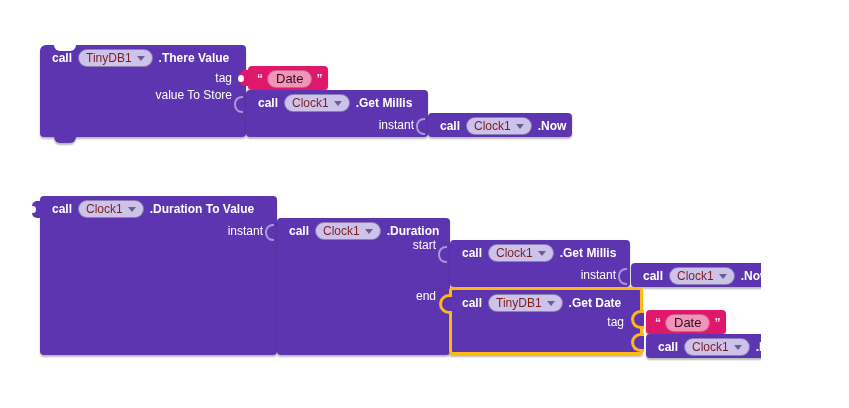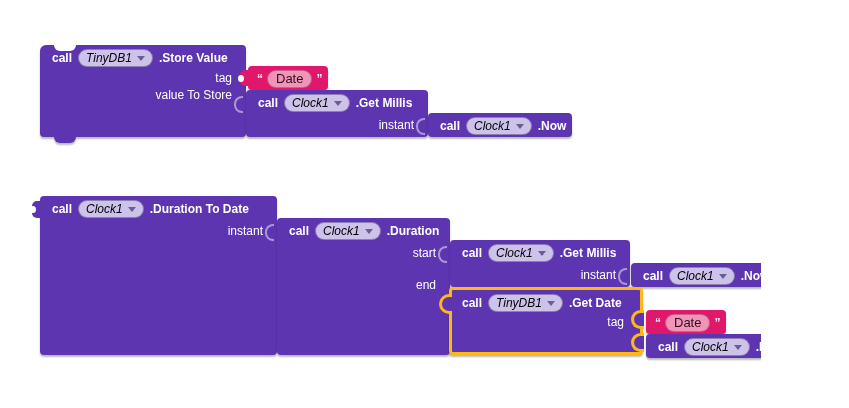--- a/index.html
+++ b/index.html
@@ -16,21 +16,21 @@
   }
   .block.pink{background:#E0186C;}
   .block.sel{border:3px solid #FDB815;}
 
   .hrow{display:flex;align-items:center;gap:6px;padding:3px 8px 0 12px;height:20px;white-space:nowrap;}
   .kw{font-size:12px;font-weight:bold;color:#fff;}
   .pill{
     display:inline-flex;align-items:center;gap:5px;
     height:16px;padding:0 7px;border-radius:9px;
     background:#CDC3EA;border:1px solid rgba(43,25,92,0.4);
-    color:#000000;font-size:12px;line-height:16px;cursor:pointer;font-style:italic;
+    color:#7f1d1d;font-size:12px;line-height:16px;cursor:pointer;
   }
   .arr{width:0;height:0;border-left:4px solid transparent;border-right:4px solid transparent;border-top:5px solid #6b5e91;}
 
   .plabel{position:absolute;right:14px;font-size:12px;font-weight:normal;color:#fff;white-space:nowrap;}
 
   .socket{
     position:absolute;right:3px;width:7px;height:13px;
     border:2px solid rgba(236,230,252,0.55);border-right:none;
     border-radius:8px 0 0 8px;
   }
@@ -67,21 +67,21 @@
 
   <div class="block" style="left:40px;top:45px;width:206px;height:92px;border-radius:6px 4px 4px 4px;">
     <div class="ncut"></div>
     <div class="nbump"></div>
     <div class="hrow">
       <span class="kw">call</span>
       <span class="pill">
         <span>TinyDB1</span>
         <span class="arr"></span>
       </span>
-      <span class="kw">.Store Value</span>
+      <span class="kw">.There Value</span>
     </div>
     <div class="plabel" style="top:26px">tag</div>
     <div class="plabel" style="top:43px">value To Store</div>
     <div class="socket" style="top:51px"></div>
   </div>
 
   <div class="block pink" style="left:248px;top:66px;width:80px;height:24px;">
     <div class="ptab pinktab"></div>
     <div class="hrow" style="padding-left:9px;gap:4px;">
       <span class="q">“</span>
@@ -115,38 +115,38 @@
   </div>
 
   <div class="block" style="left:40px;top:196px;width:237px;height:159px;">
     <div class="ptab"></div>
     <div class="hrow">
       <span class="kw">call</span>
       <span class="pill">
         <span>Clock1</span>
         <span class="arr"></span>
       </span>
-      <span class="kw">.Duration To Date</span>
+      <span class="kw">.Duration To Value</span>
     </div>
     <div class="plabel" style="top:28px">instant</div>
     <div class="socket" style="top:28px"></div>
   </div>
 
   <div class="block" style="left:277px;top:218px;width:173px;height:137px;">
     <div class="hrow">
       <span class="kw">call</span>
       <span class="pill">
         <span>Clock1</span>
         <span class="arr"></span>
       </span>
       <span class="kw">.Duration</span>
     </div>
-    <div class="plabel" style="top:28px">start</div>
-    <div class="socket" style="top:28px"></div>
-    <div class="plabel" style="top:60px">end</div>
+    <div class="plabel" style="top:20px">start</div>
+    <div class="socket" style="top:28px"></div>
+    <div class="plabel" style="top:71px">end</div>
   </div>
 
   <div class="block" style="left:450px;top:240px;width:180px;height:47px;">
     <div class="hrow">
       <span class="kw">call</span>
       <span class="pill">
         <span>Clock1</span>
         <span class="arr"></span>
       </span>
       <span class="kw">.Get Millis</span>

